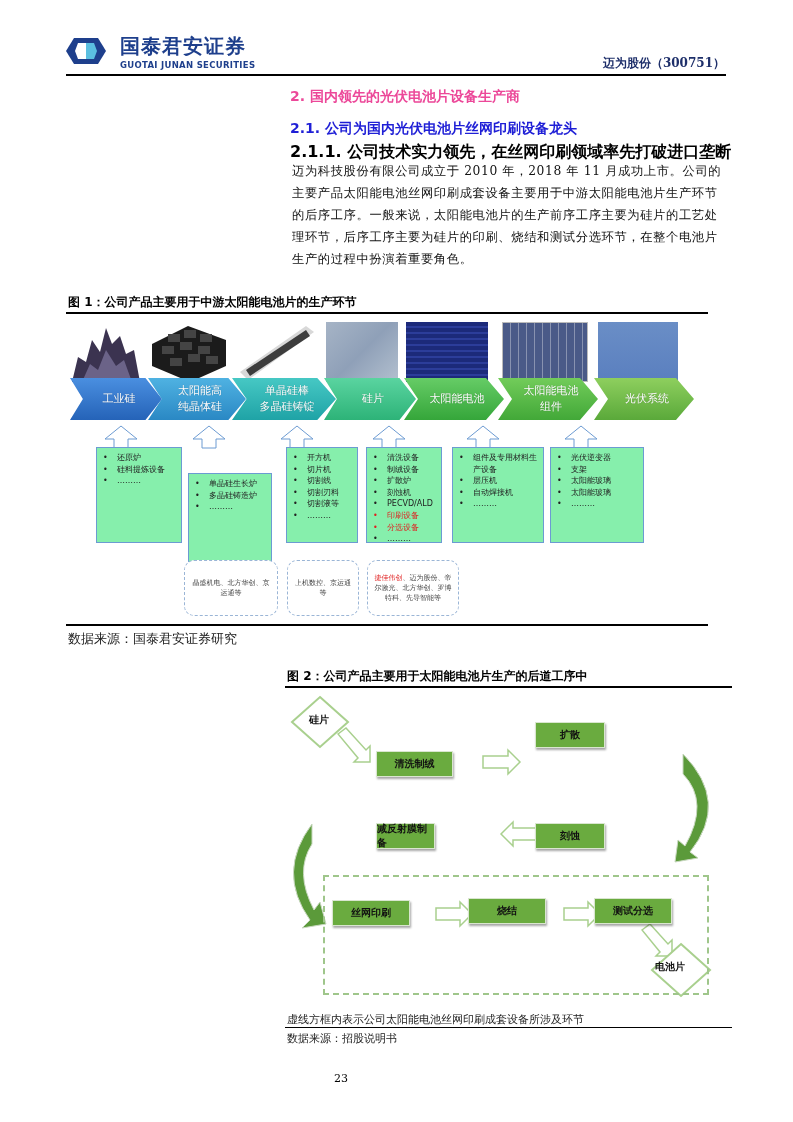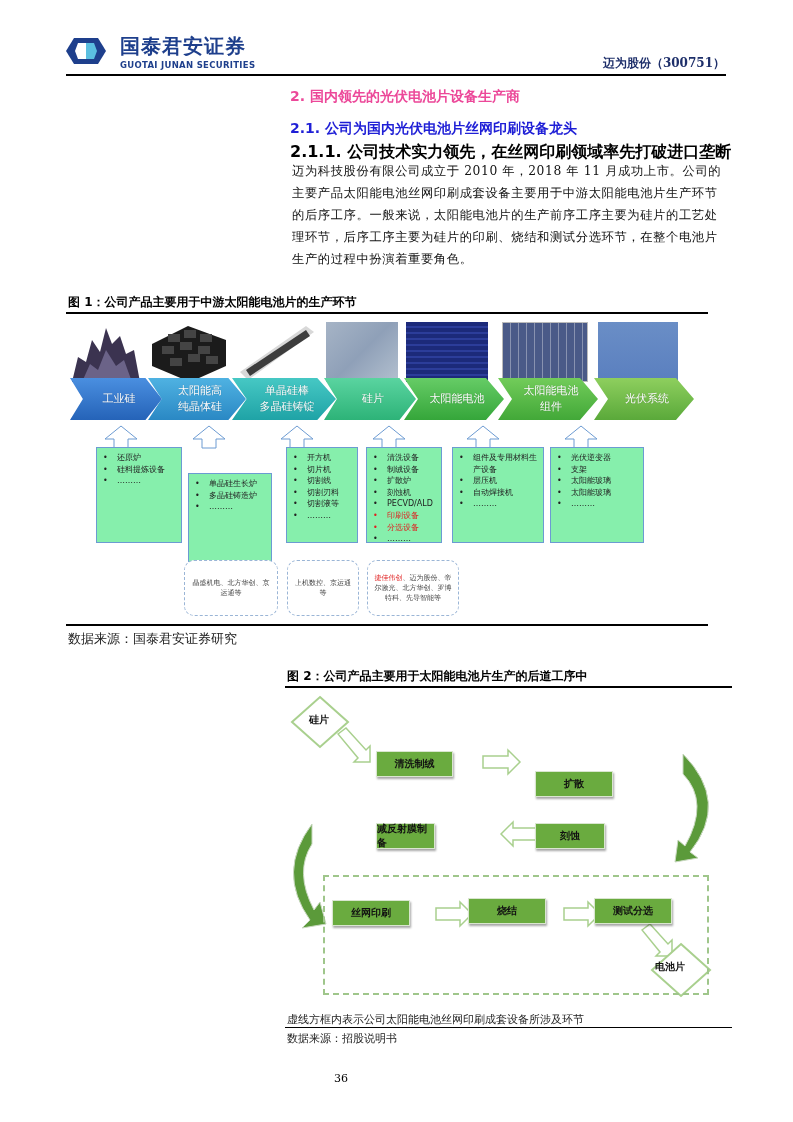--- a/index.html
+++ b/index.html
@@ -232,25 +232,25 @@
 
   <polygon points="352,238 360,232 378,252 382,248 382,264 366,264 370,260" fill="#fff" stroke="#a9d08e" stroke-width="1.5"></polygon>
 
   <polygon points="391,252 420,278 391,304 362,278" fill="#fff" stroke="#a9d08e" stroke-width="2"></polygon>
 </svg>
 
 <div class="abs dashbox"></div>
 
 <div class="diamond-label" style="left:309px;top:713px;">硅片</div>
 <div class="gbox" style="left:376px;top:751px;width:77px;text-align:right;">清洗制绒</div>
-<div class="gbox" style="left:535px;top:771px;width:78px;">扩散</div>
+<div class="gbox" style="left:535px;top:722px;width:70px;">扩散</div>
 <div class="gbox" style="left:535px;top:823px;width:70px;">刻蚀</div>
 <div class="gbox" style="left:376px;top:823px;width:59px;">减反射膜制备</div>
 <div class="gbox" style="left:332px;top:900px;width:78px;">丝网印刷</div>
 <div class="gbox" style="left:468px;top:898px;width:78px;">烧结</div>
 <div class="gbox" style="left:594px;top:898px;width:78px;">测试分选</div>
 <div class="diamond-label" style="left:655px;top:960px;">电池片</div>
 
 <div class="abs note2">虚线方框内表示公司太阳能电池丝网印刷成套设备所涉及环节</div>
 <div class="abs fig2-line-bot"></div>
 <div class="abs source2">数据来源：招股说明书</div>
 
-<div class="abs page-num">36</div>
+<div class="abs page-num">23</div>
 
 </body></html>

